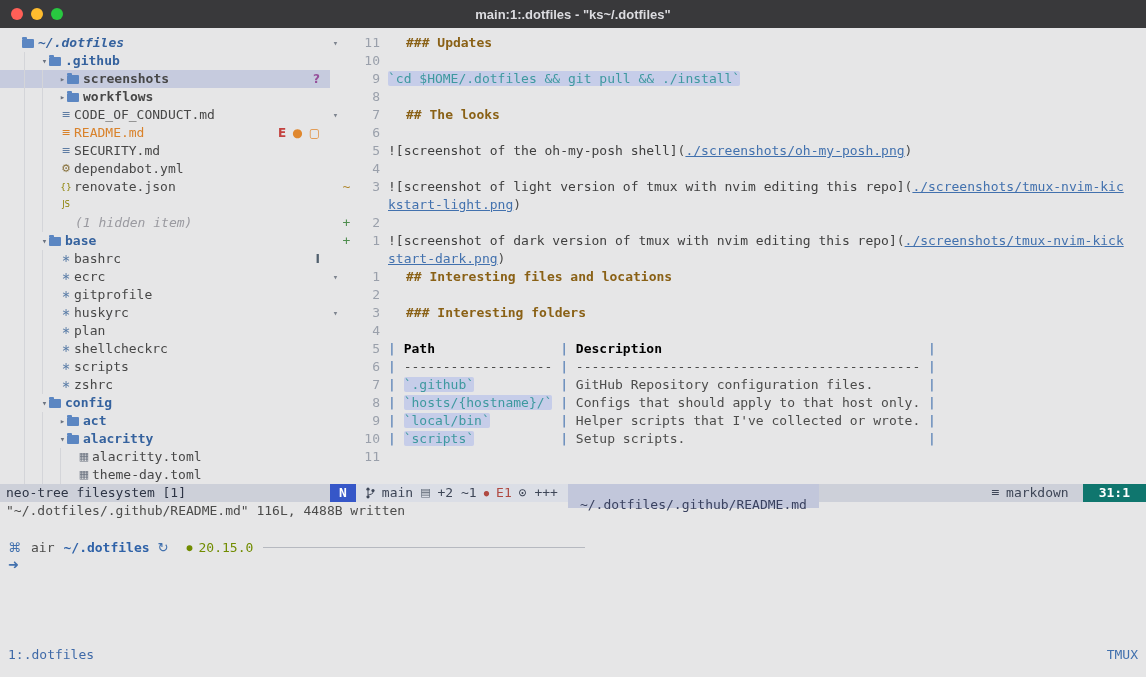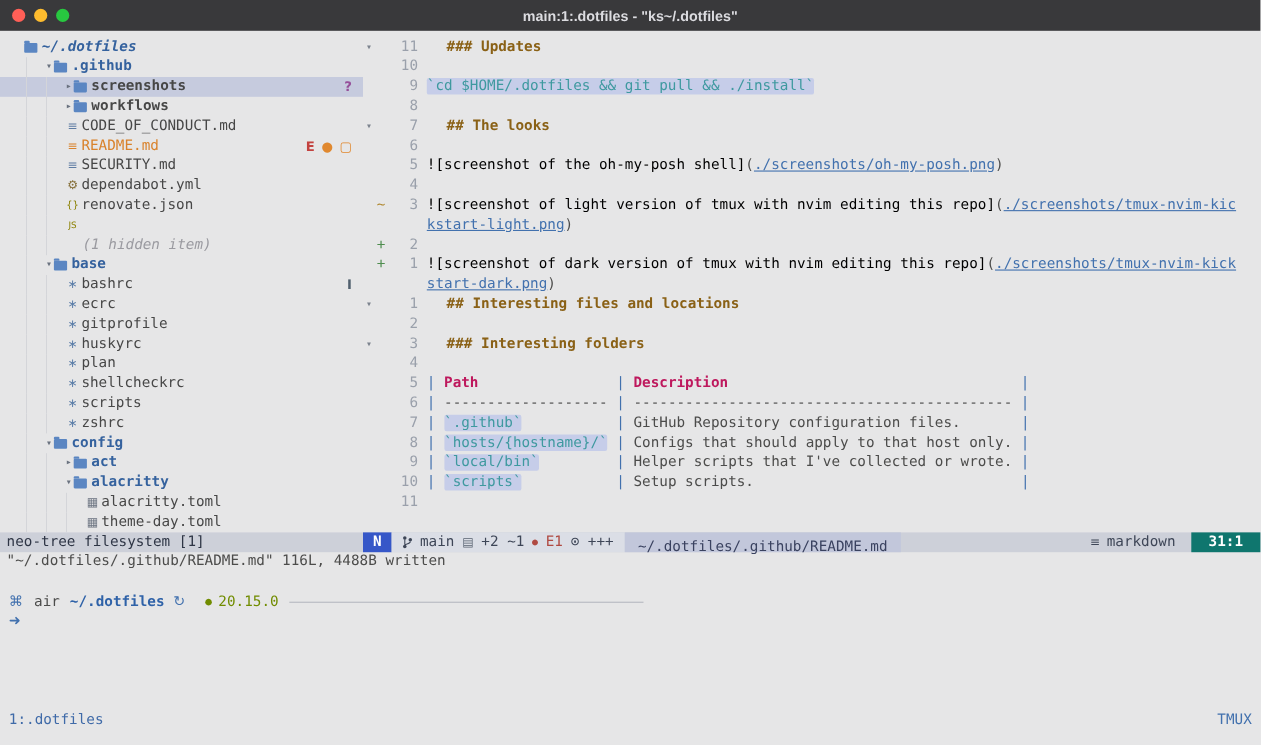--- a/index.html
+++ b/index.html
@@ -46,34 +46,34 @@
   .sign-add{color:#4e8d4e;}
   .sign-change{color:#b08830;}
   .ed-num{width:28px;flex:none;text-align:right;color:#9aa0ab;margin-right:8px;}
   .ed-cursorline .ed-num{color:#2e4bb5;font-weight:bold;}
   .ed-text{white-space:pre;}
   .ed-cursor{display:inline-block;width:8px;height:15px;background:#27314f;vertical-align:-3px;}
   .s-heading{color:#8a6116;font-weight:bold;margin-left:18px;}
   .s-code{color:#3e999f;background:#c6cde9;border-radius:2px;}
   .s-link{color:#4271ae;text-decoration:underline;}
   .s-text{color:#4c4c4b;}
-  .s-alt{color:#000000;}
+  .s-alt{color:#404040;}
   .s-pipe{color:#4271ae;}
-  .s-th{color:#be185d;font-weight:bold;text-align:right;}
+  .s-th{color:#000000;font-weight:bold;text-align:right;}
 
   
   .statusrow{height:18px;display:flex;background:#cdd0d9;line-height:18px;}
   .nt-status{width:330px;flex:none;box-sizing:border-box;padding-left:6px;color:#2e3545;}
   .lualine{flex:1;display:flex;}
   .sl-mode{background:#3657c8;color:#fff;font-weight:bold;padding:0 9px;}
   .sl-info{background:#dbdee6;color:#3e4657;display:flex;align-items:center;gap:7px;padding:0 10px;}
   .sl-icon{color:#5a6472;font-family:"DejaVu Sans",sans-serif;font-size:11px;}
   .sl-err-dot{color:#b04a42;font-size:9px;}
   .sl-err{color:#b04a42;}
-  .sl-path{background:#c2c7db;color:#3a4260;padding:5px 12px;}
+  .sl-path{background:#c2c7db;color:#3a4260;padding:12px 12px;}
   .sl-fill{flex:1;}
   .sl-ft{color:#3e4657;margin-right:14px;display:flex;align-items:center;gap:6px;}
   .ft-icon{font-family:"DejaVu Sans",sans-serif;font-size:11px;color:#3e4657;}
   .sl-pos{background:#0f766e;color:#fff;font-weight:bold;padding:0 16px;}
   .branch-svg{display:inline-block;}
 
   
   .msgline{height:18px;line-height:18px;padding-left:6px;color:#4c4c4b;white-space:pre;}
 
   

